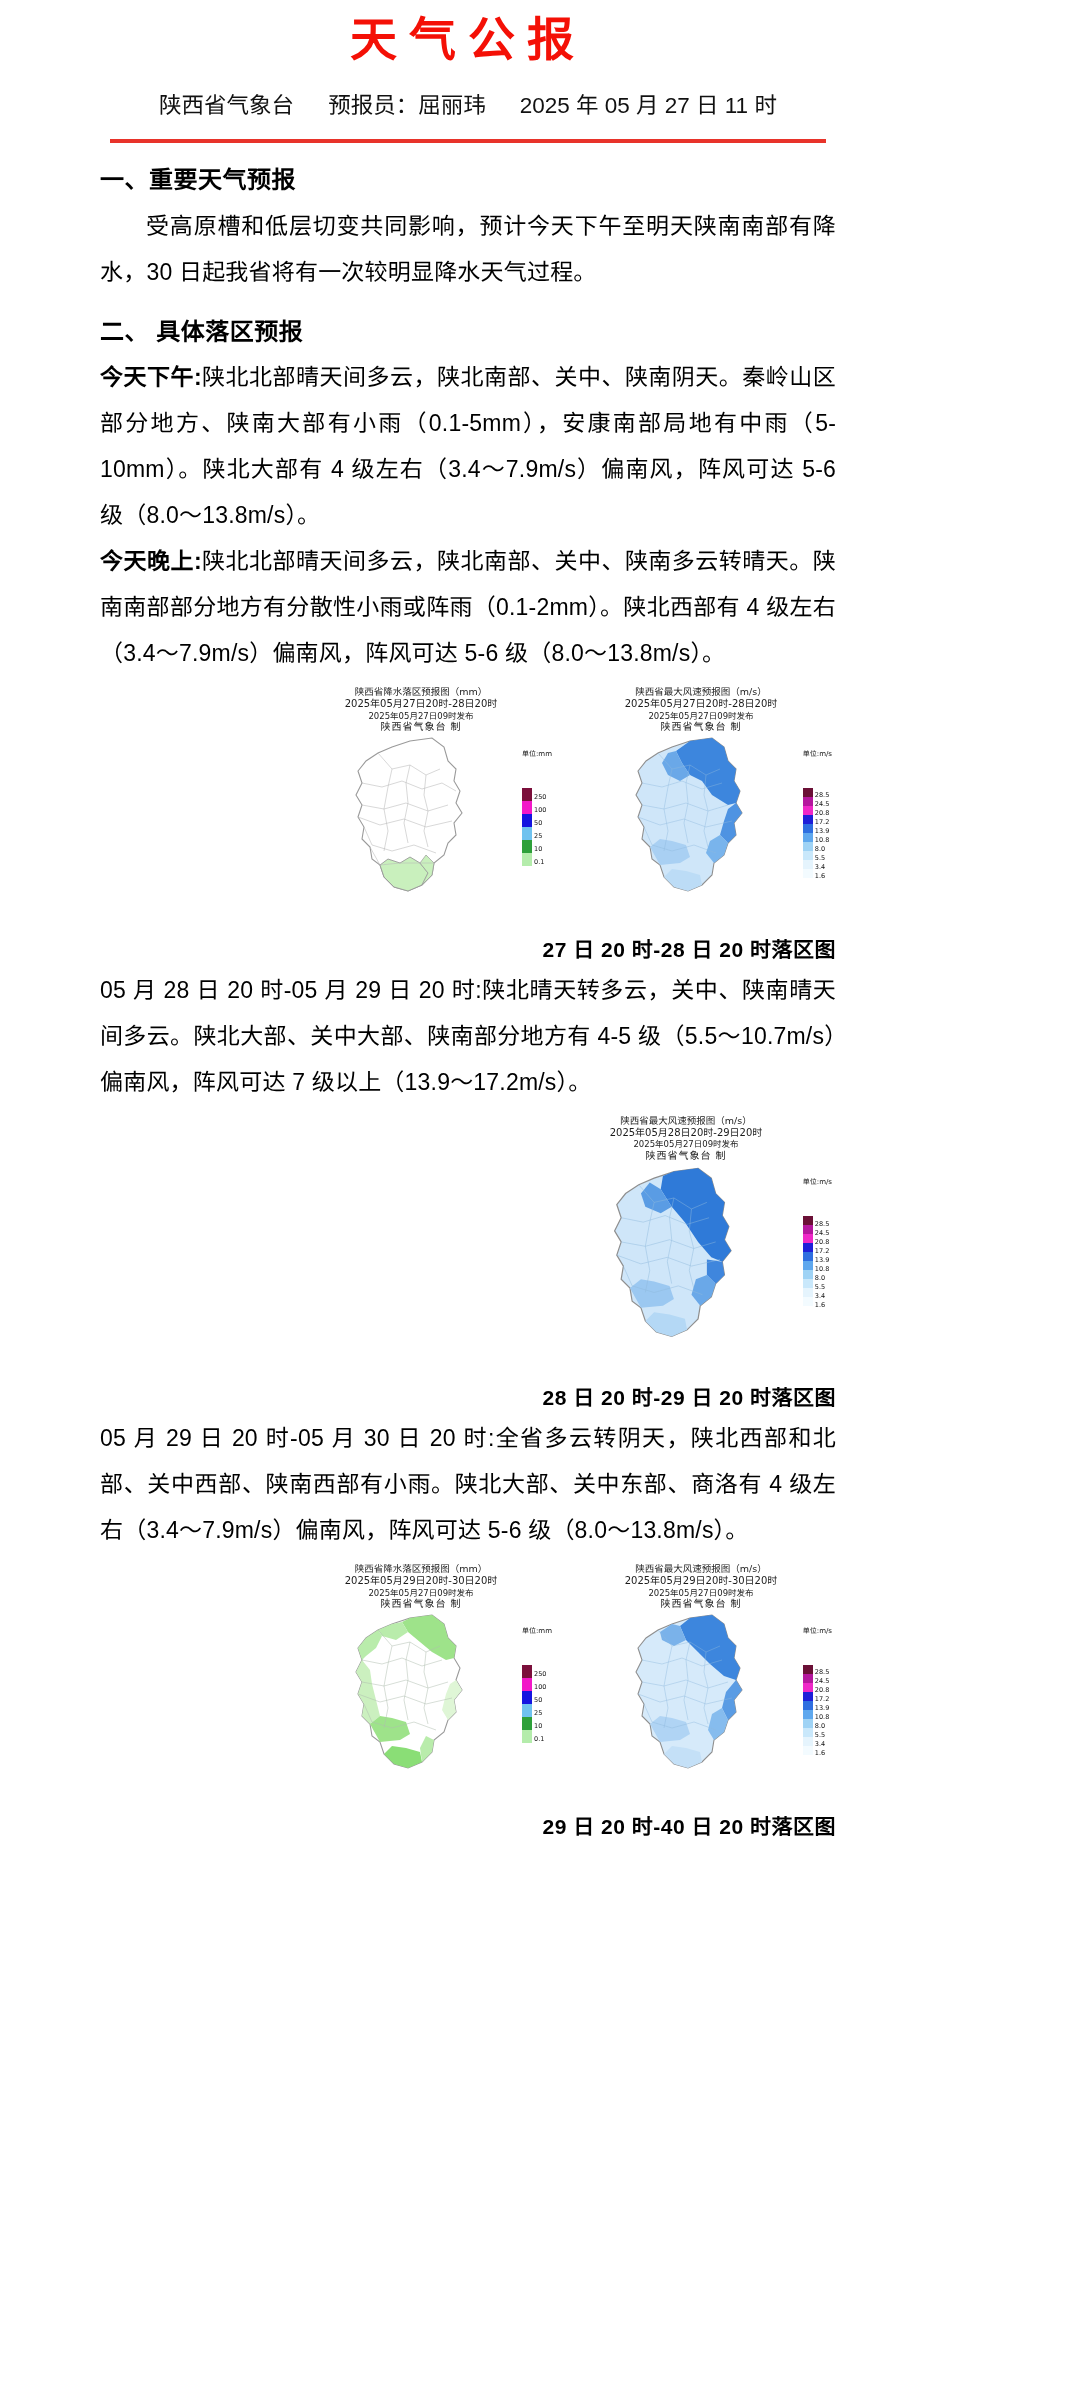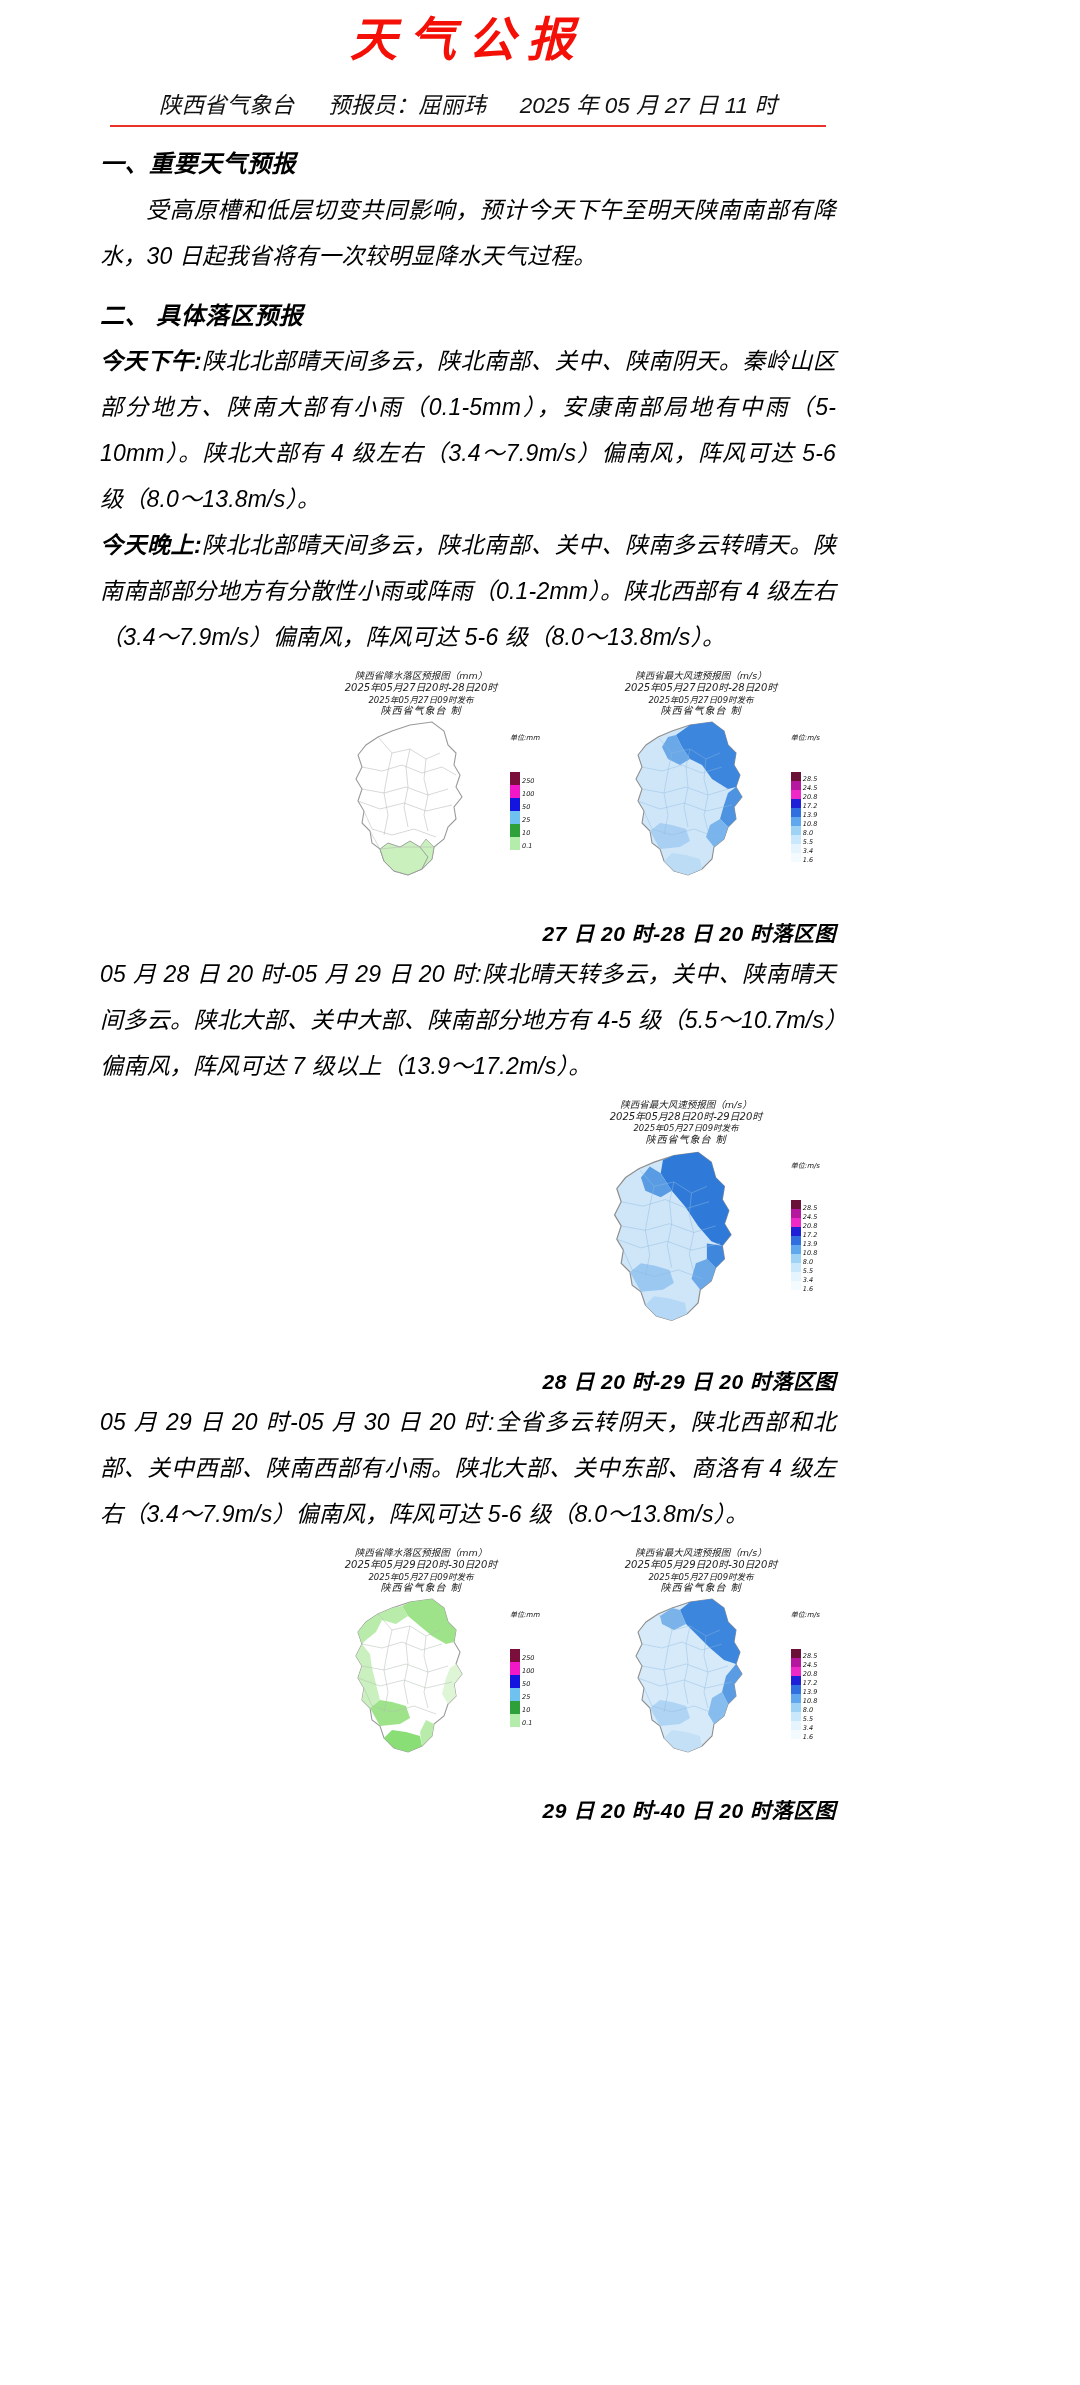--- a/index.html
+++ b/index.html
@@ -13,40 +13,39 @@
     font-family: "Liberation Sans", "DejaVu Sans", sans-serif;
     color: #000000;
     -webkit-font-smoothing: antialiased;
   }
   .page {
     position: relative;
     width: 936px;
     min-height: 2385px;
     box-sizing: border-box;
     padding: 0 0 20px 0;
-    font-style: italic;
   }
 
   
   .doc-title {
     text-align: center;
     color: #f41006;
     font-weight: 700;
     font-size: 47px;
     letter-spacing: 12px;
     padding-top: 8px;
     line-height: 1.35;
     font-family: "DejaVu Sans", "Liberation Sans", sans-serif;
   }
 
   
   .byline-wrap {
     margin: 18px 110px 0 110px;
-    border-bottom: 2px solid #ec4899;
-    padding-bottom: 2px;
+    border-bottom: 4px solid #ec4899;
+    padding-bottom: 16px;
   }
   .byline {
     font-size: 22.5px;
     line-height: 1.5;
     text-align: center;
     white-space: nowrap;
     color: #111;
   }
   .byline .sp-l { display: inline-block; width: 34px; }
 
@@ -108,21 +107,21 @@
     justify-content: center;
   }
   .map-panel.solo .map-body { height: 205px; }
 
   .map-svg { display: block; }
 
   
   .legend {
     position: absolute;
     top: 14px;
-    right: 16px;
+    right: 4px;
     display: flex;
     flex-direction: column;
     align-items: flex-start;
     font-family: "DejaVu Sans", "Liberation Sans", sans-serif;
   }
   .legend .unit {
     font-size: 7px;
     margin-bottom: 2px;
     white-space: nowrap;
     color: #111;

